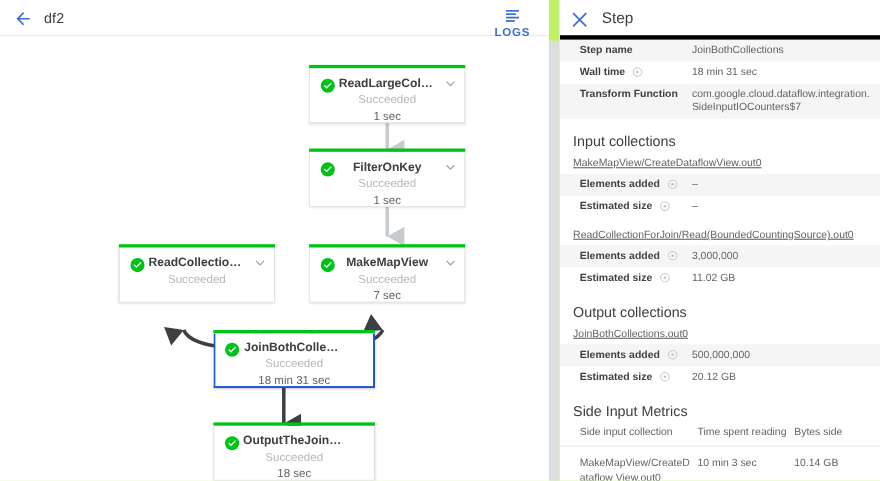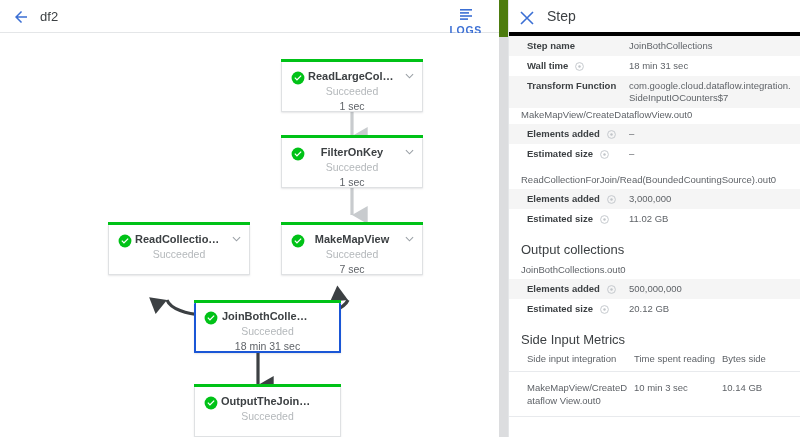--- a/index.html
+++ b/index.html
@@ -5,21 +5,21 @@
   * { box-sizing: border-box; }
   html, body {
     margin: 0; padding: 0;
     width: 800px; height: 437px;
     overflow: hidden;
     background: #ffffff;
     font-family: "Liberation Sans", sans-serif;
     -webkit-font-smoothing: antialiased;
   }
 
-  #app { position: relative; width: 800px; height: 437px; background: #4d7c0f; }
+  #app { position: relative; width: 800px; height: 437px; background: #bef264; }
 
   
   #left-pane {
     position: absolute; left: 0; top: 0;
     width: 499px; height: 437px;
     background: #fff;
     overflow: hidden;
   }
 
   #topbar {
@@ -159,20 +159,21 @@
   .sect-title {
     font-size: 13px; color: #3c4043;
     padding: 13px 0 5px 12px;
     line-height: 16px;
   }
   .coll-name {
     font-size: 9.5px; color: #5f6368;
     padding: 0 8px 3px 12px;
     line-height: 13px;
     word-break: break-all;
+    text-decoration: underline;
   }
   .gap { height: 9px; }
 
   .sub-bold {
     font-size: 9.5px; font-weight: bold; color: #3c4043;
     padding: 0 0 4px 12px; line-height: 12px;
   }
   table.sidetable {
     width: 100%; border-collapse: collapse; table-layout: fixed;
   }
@@ -308,20 +309,21 @@
       </div>
 
       <div class="node" style="left:194px; top:354px; width:147px; height:50px;">
         <div class="topbar-accent"></div>
         <svg class="status-icon" viewBox="0 0 24 24">
           <circle cx="12" cy="12" r="11" fill="#00c217"></circle>
           <path d="M10.2 16.6 L5.8 12.2 L7.3 10.7 L10.2 13.6 L16.7 7.1 L18.2 8.6 z" fill="#fff"></path>
         </svg>
         <div class="nm">OutputTheJoinedCollec...</div>
         <div class="st">Succeeded</div>
+        <div class="tm">18 sec</div>
       </div>
 
     </div>
   </div>
 
   <div id="pane-scrollbar"></div>
   <div id="divider"></div>
 
   <div id="right-pane">
 
@@ -350,20 +352,21 @@
           </td>
           <td class="v">18 min 31 sec</td>
         </tr>
         <tr class="shade">
           <td class="k">Transform Function</td>
           <td class="v">com.google.cloud.dataflow.integration. SideInputIOCounters$7</td>
         </tr>
       </tbody>
         </table>
 
+      <div class="sect-title">Input collections</div>
 
       <div class="coll-name">MakeMapView/CreateDataflowView.out0</div>
       <table class="kv">
         <tbody>
             <tr class="shade">
           <td class="k">
             <span>Elements added</span>
             <svg class="help-icon" viewBox="0 0 12 12">
               <circle cx="6" cy="6" r="5.2" fill="none" stroke="#c0c4c8" stroke-width="1.2"></circle>
               <circle cx="6" cy="6" r="1.6" fill="#c0c4c8"></circle>
@@ -438,21 +441,21 @@
           <td class="v">20.12 GB</td>
         </tr>
       </tbody>
         </table>
 
       <div class="sect-title" style="padding-bottom:1px;">Side Input Metrics</div>
 
       <table class="sidetable">
         <thead>
           <tr>
-            <th style="width:125px;">Side input integration</th>
+            <th style="width:125px;">Side input collection</th>
             <th style="width:88px;">Time spent reading</th>
             <th>Bytes side</th>
           </tr>
         </thead>
         <tbody>
           <tr>
             <td>MakeMapView/CreateDataflow View.out0</td>
             <td>10 min 3 sec</td>
             <td>10.14 GB</td>
           </tr>

